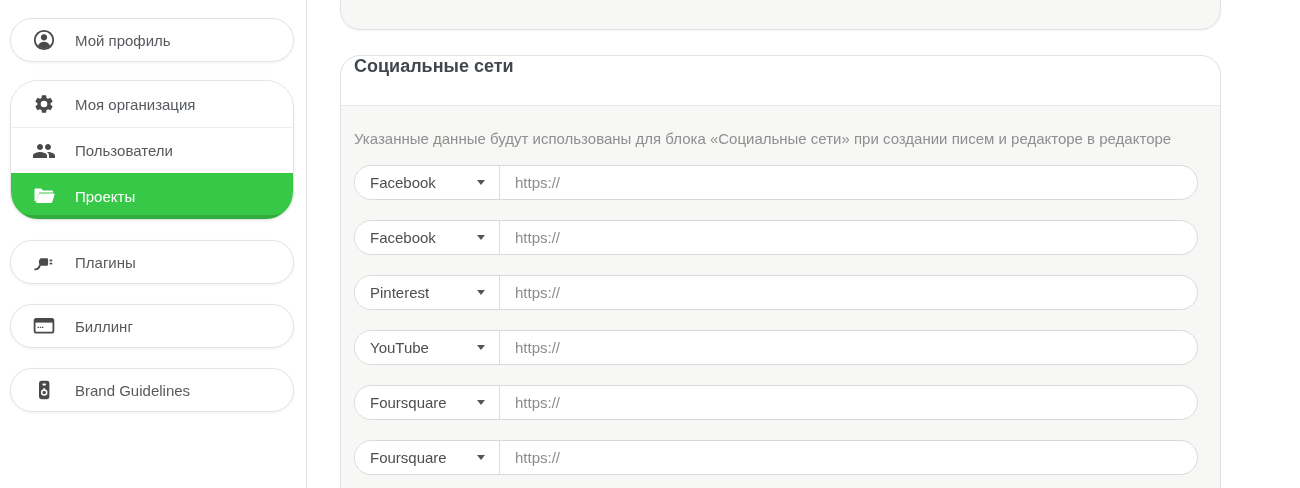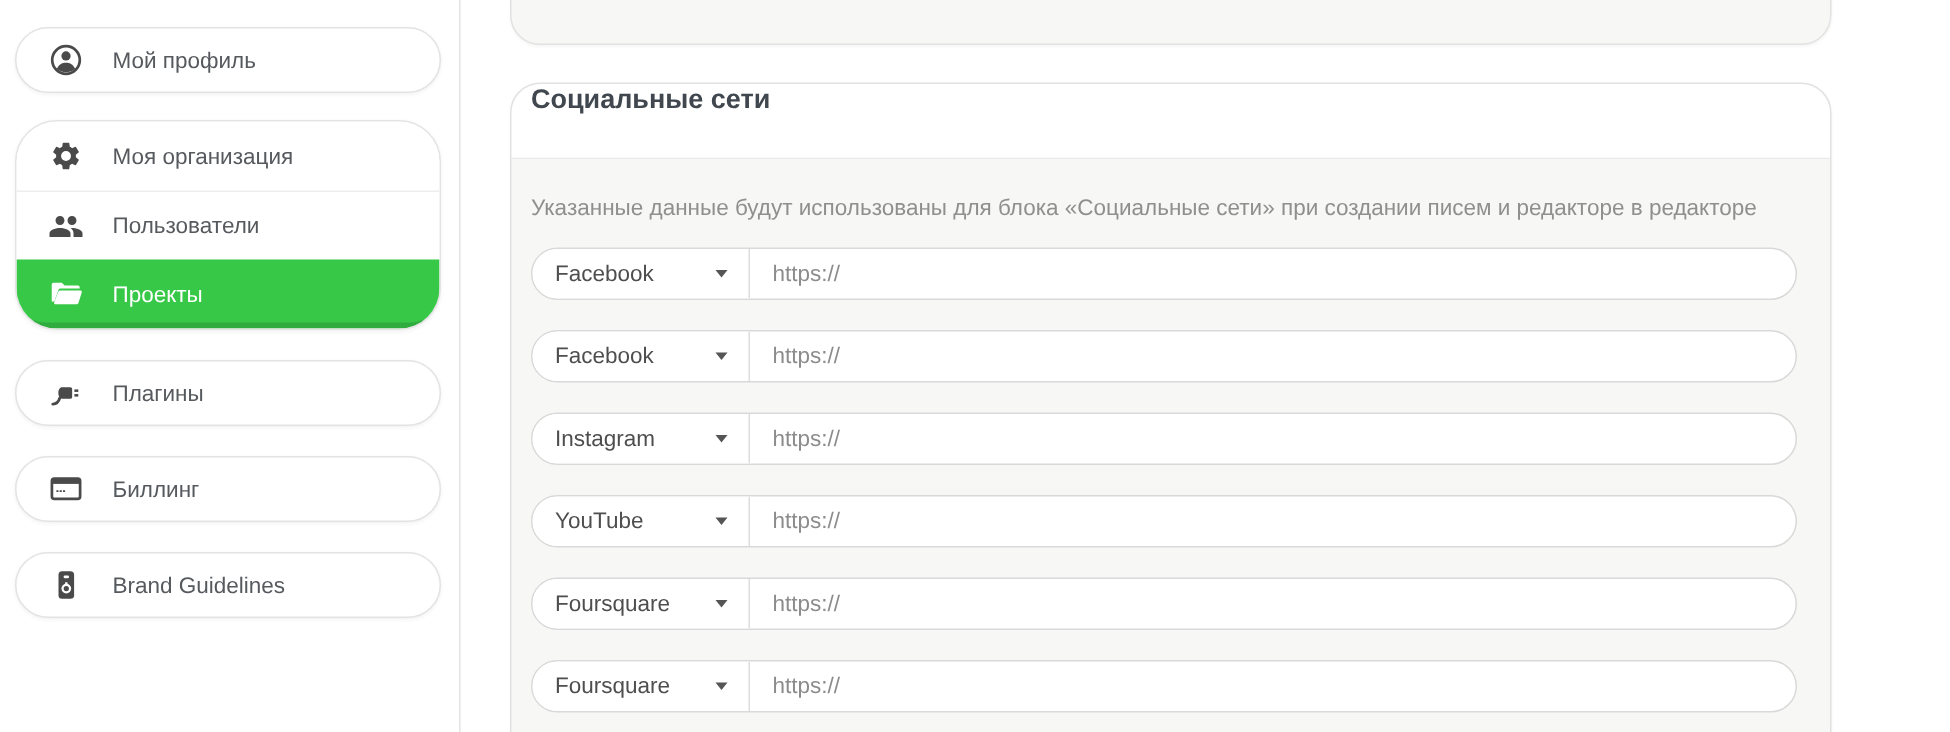--- a/index.html
+++ b/index.html
@@ -197,21 +197,21 @@
             </div>
             <div class="social-row">
               <div class="net-select">
                 <span class="net-label">Facebook</span>
                 <span class="caret"></span>
               </div>
               <input type="text" class="url-input" placeholder="https://" style="">
             </div>
             <div class="social-row">
               <div class="net-select">
-                <span class="net-label">Instagram</span>
+                <span class="net-label">Pinterest</span>
                 <span class="caret"></span>
               </div>
               <input type="text" class="url-input" placeholder="https://" style="">
             </div>
             <div class="social-row">
               <div class="net-select">
                 <span class="net-label">YouTube</span>
                 <span class="caret"></span>
               </div>
               <input type="text" class="url-input" placeholder="https://" style="">

